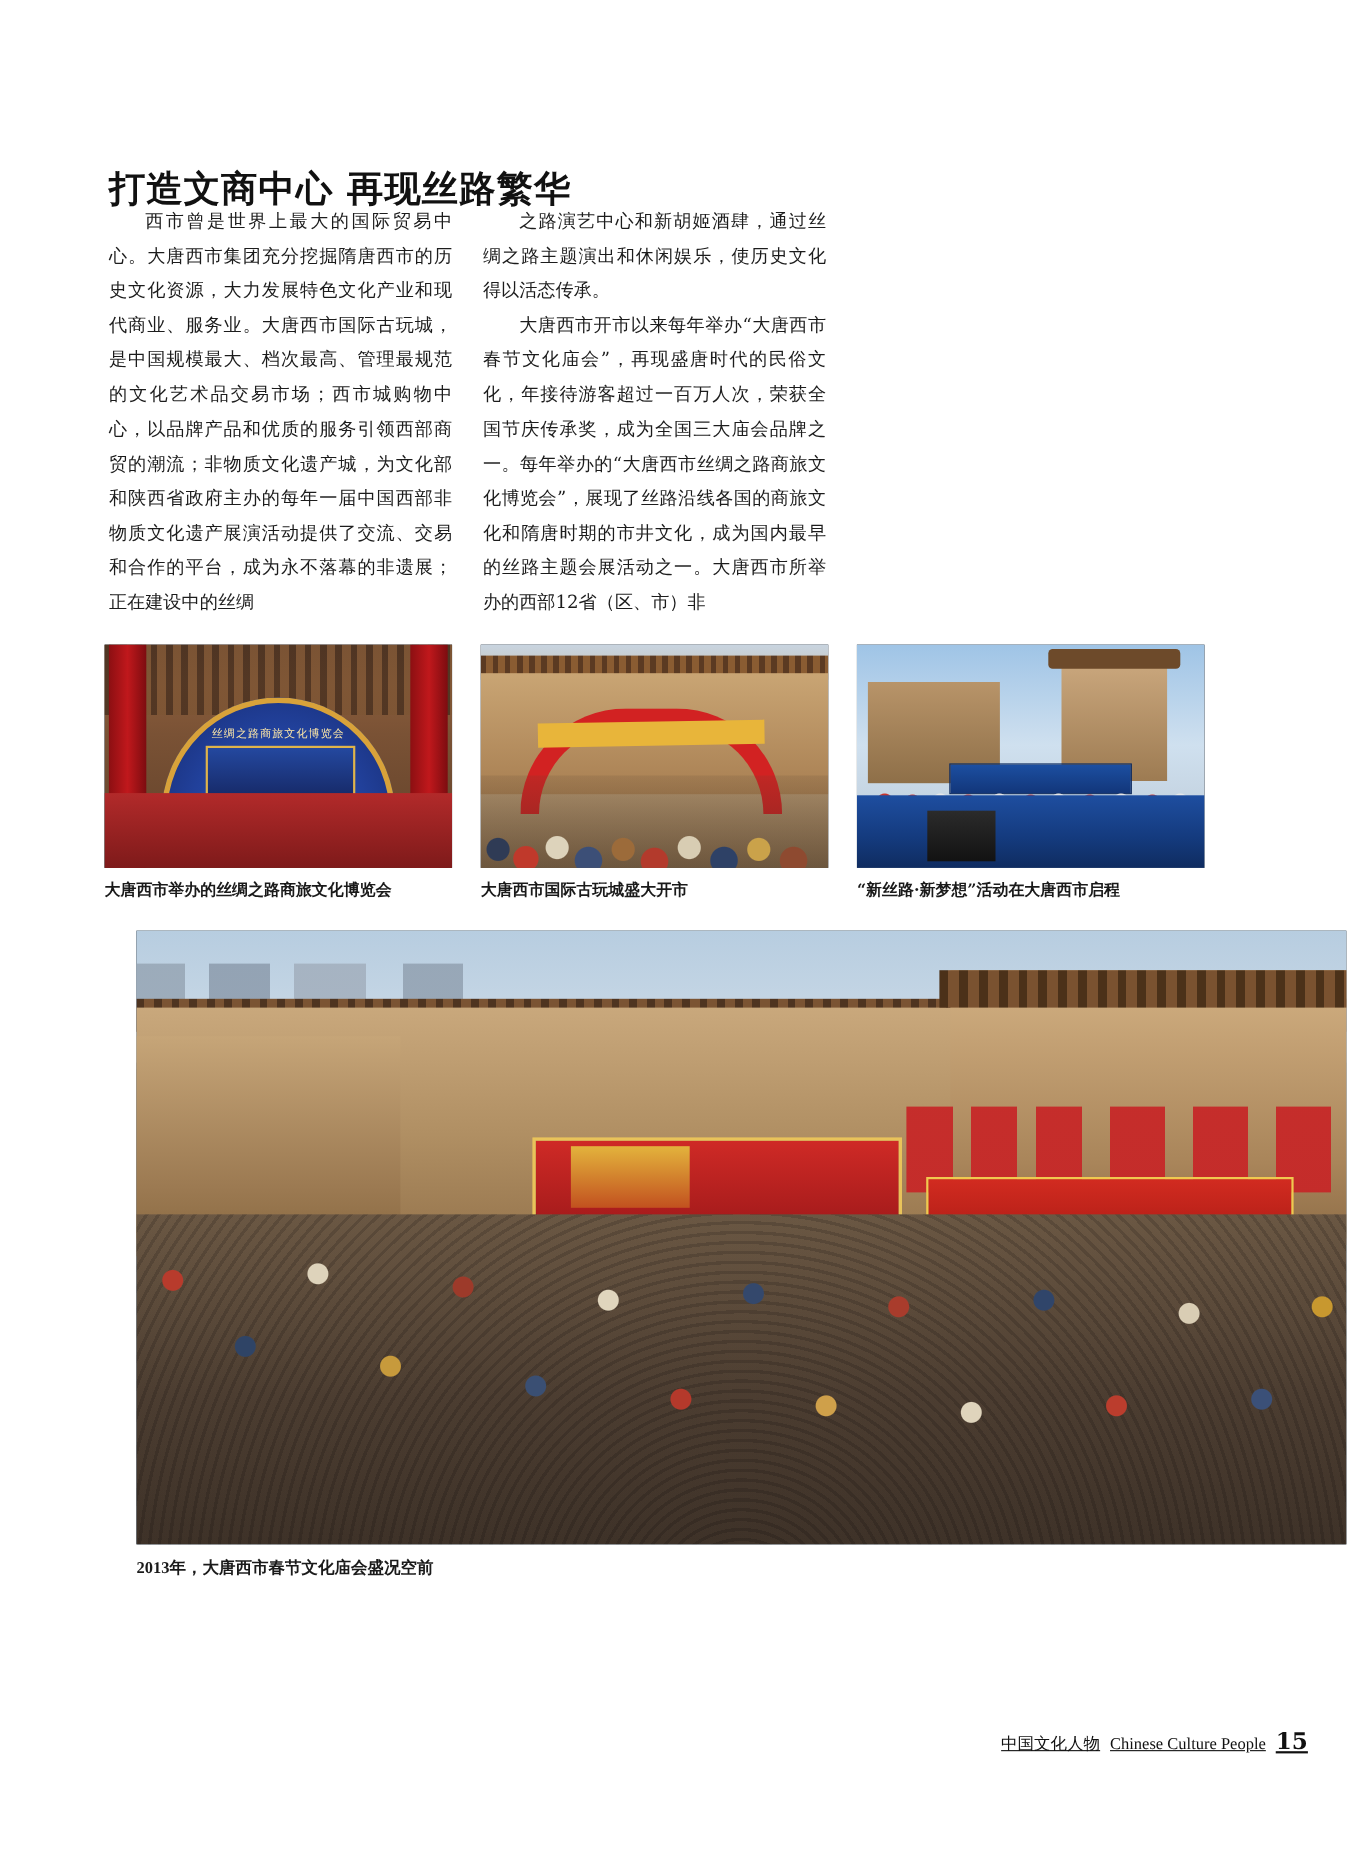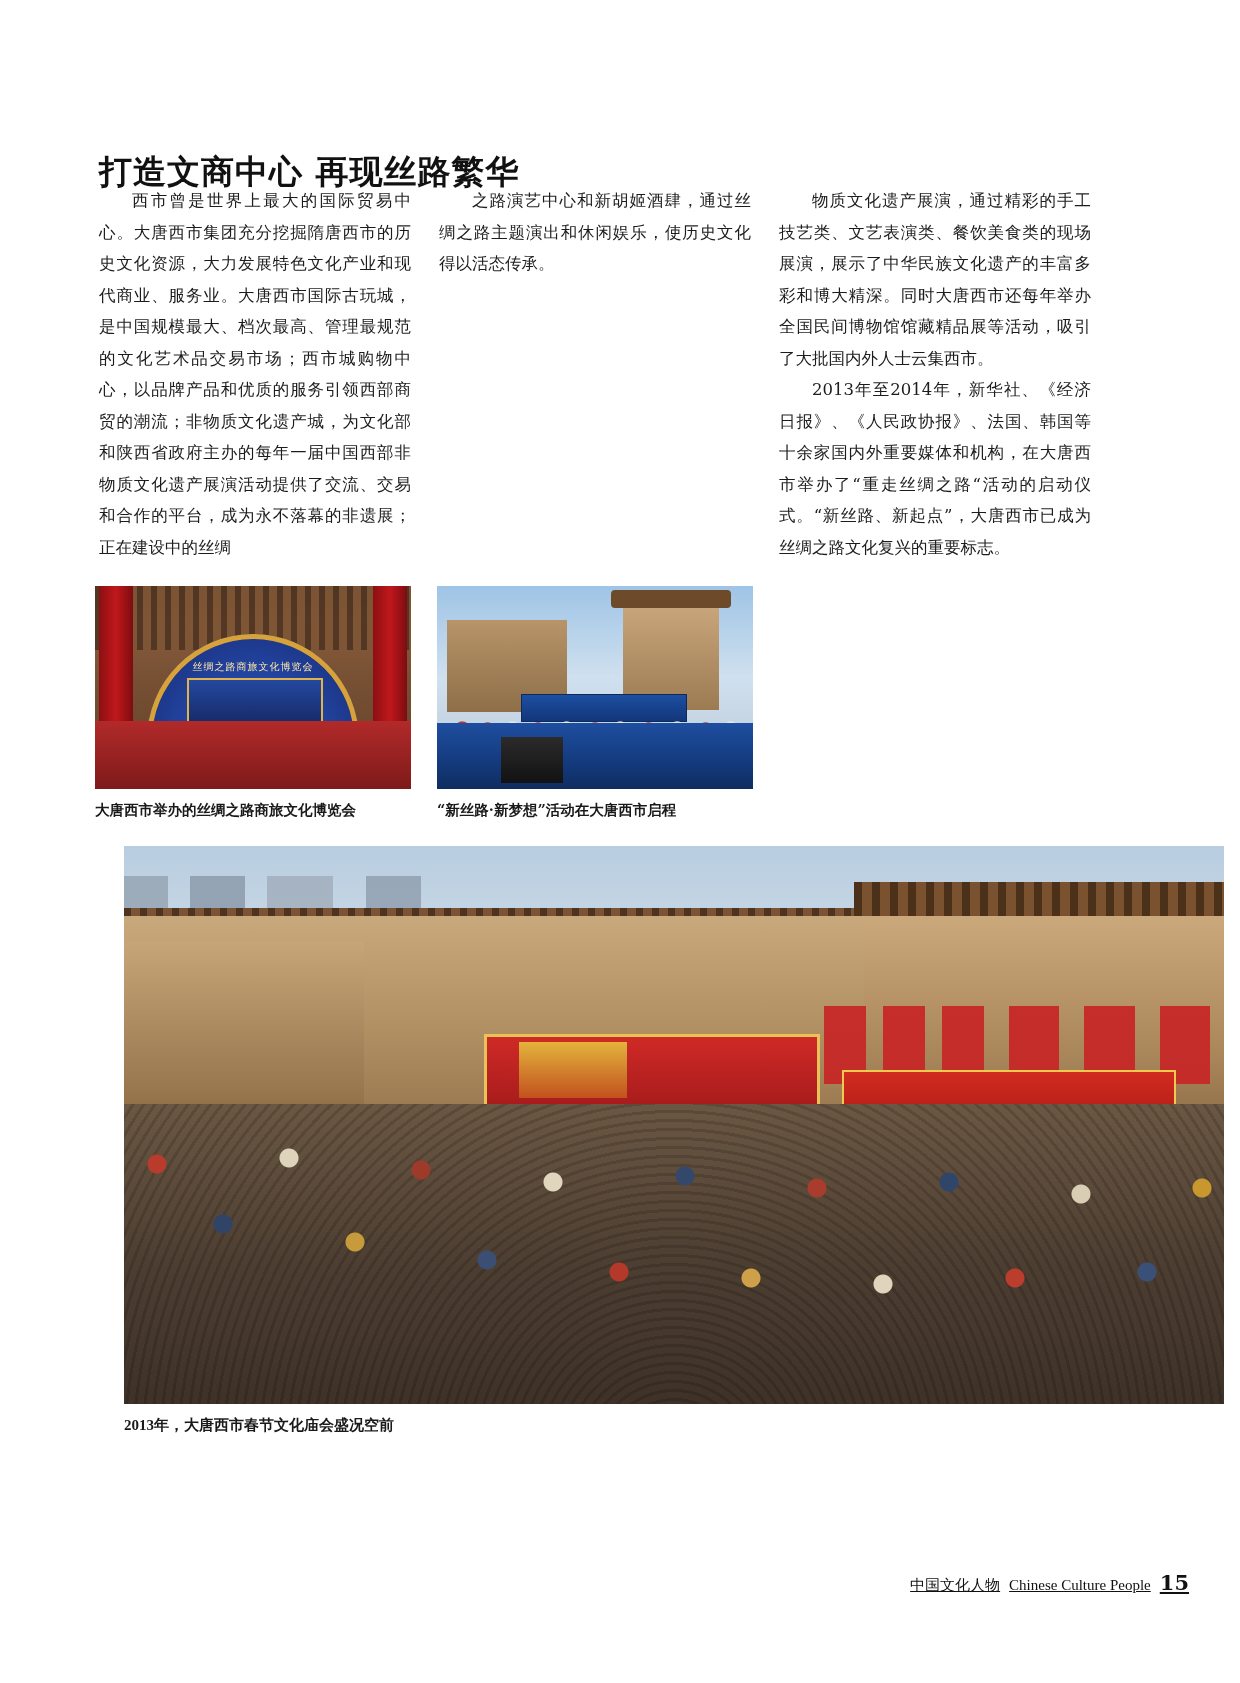--- a/index.html
+++ b/index.html
@@ -364,24 +364,21 @@
 <div class="page">
 
   <h1 class="article-title">打造文商中心  再现丝路繁华</h1>
 
   <div class="columns">
     <div class="col">
       <p>西市曾是世界上最大的国际贸易中心。大唐西市集团充分挖掘隋唐西市的历史文化资源，大力发展特色文化产业和现代商业、服务业。大唐西市国际古玩城，是中国规模最大、档次最高、管理最规范的文化艺术品交易市场；西市城购物中心，以品牌产品和优质的服务引领西部商贸的潮流；非物质文化遗产城，为文化部和陕西省政府主办的每年一届中国西部非物质文化遗产展演活动提供了交流、交易和合作的平台，成为永不落幕的非遗展；正在建设中的丝绸</p>
     </div>
     <div class="col">
       <p>之路演艺中心和新胡姬酒肆，通过丝绸之路主题演出和休闲娱乐，使历史文化得以活态传承。</p>
-    </div>
-    <div class="col">
-      <p>物质文化遗产展演，通过精彩的手工技艺类、文艺表演类、餐饮美食类的现场展演，展示了中华民族文化遗产的丰富多彩和博大精深。同时大唐西市还每年举办全国民间博物馆馆藏精品展等活动，吸引了大批国内外人士云集西市。</p>
-      <p>2013年至2014年，新华社、《经济日报》、《人民政协报》、法国、韩国等十余家国内外重要媒体和机构，在大唐西市举办了“重走丝绸之路“活动的启动仪式。“新丝路、新起点”，大唐西市已成为丝绸之路文化复兴的重要标志。</p>
+      <p>大唐西市开市以来每年举办“大唐西市春节文化庙会”，再现盛唐时代的民俗文化，年接待游客超过一百万人次，荣获全国节庆传承奖，成为全国三大庙会品牌之一。每年举办的“大唐西市丝绸之路商旅文化博览会”，展现了丝路沿线各国的商旅文化和隋唐时期的市井文化，成为国内最早的丝路主题会展活动之一。大唐西市所举办的西部12省（区、市）非</p>
     </div>
   </div>
 
   <div class="photo-row">
 
     <div class="photo-cell">
       <div class="photo-frame">
         <div class="ph1-bg"></div>
         <div class="ph1-ceiling"></div>
         <div class="ph1-pillarL"></div>
@@ -389,20 +386,31 @@
         <div class="ph1-arch">
           <div class="ph1-arch-text">丝绸之路商旅文化博览会</div>
         </div>
         <div class="ph1-screen"></div>
         <div class="ph1-crowd"></div>
         <div class="ph1-stage"></div>
       </div>
       <div class="caption">大唐西市举办的丝绸之路商旅文化博览会</div>
     </div>
 
+    <div class="photo-cell">
+      <div class="photo-frame">
+        <div class="ph2-bg"></div>
+        <div class="ph2-roof"></div>
+        <div class="ph2-building"></div>
+        <div class="ph2-arch"></div>
+        <div class="ph2-banner"></div>
+        <div class="ph2-crowd"></div>
+      </div>
+      <div class="caption">大唐西市国际古玩城盛大开市</div>
+    </div>
 
     <div class="photo-cell">
       <div class="photo-frame">
         <div class="ph3-bg"></div>
         <div class="ph3-left-b"></div>
         <div class="ph3-pagoda"></div>
         <div class="ph3-banner"></div>
         <div class="ph3-people"></div>
         <div class="ph3-stage"></div>
         <div class="ph3-podium"></div>

